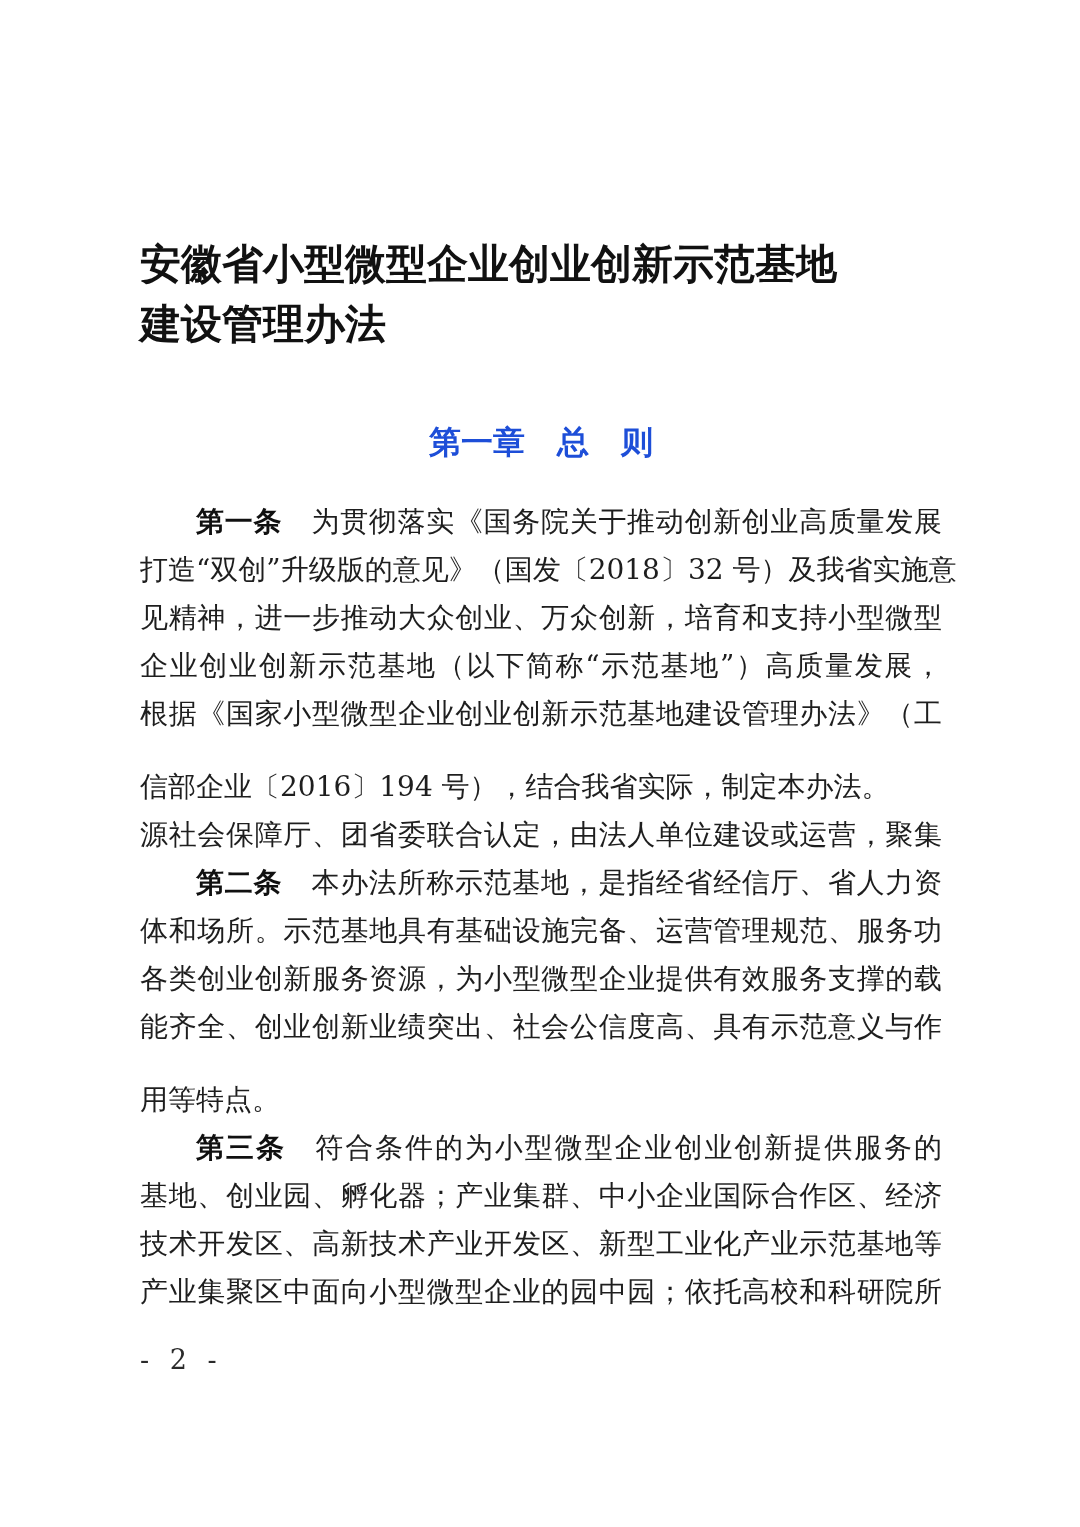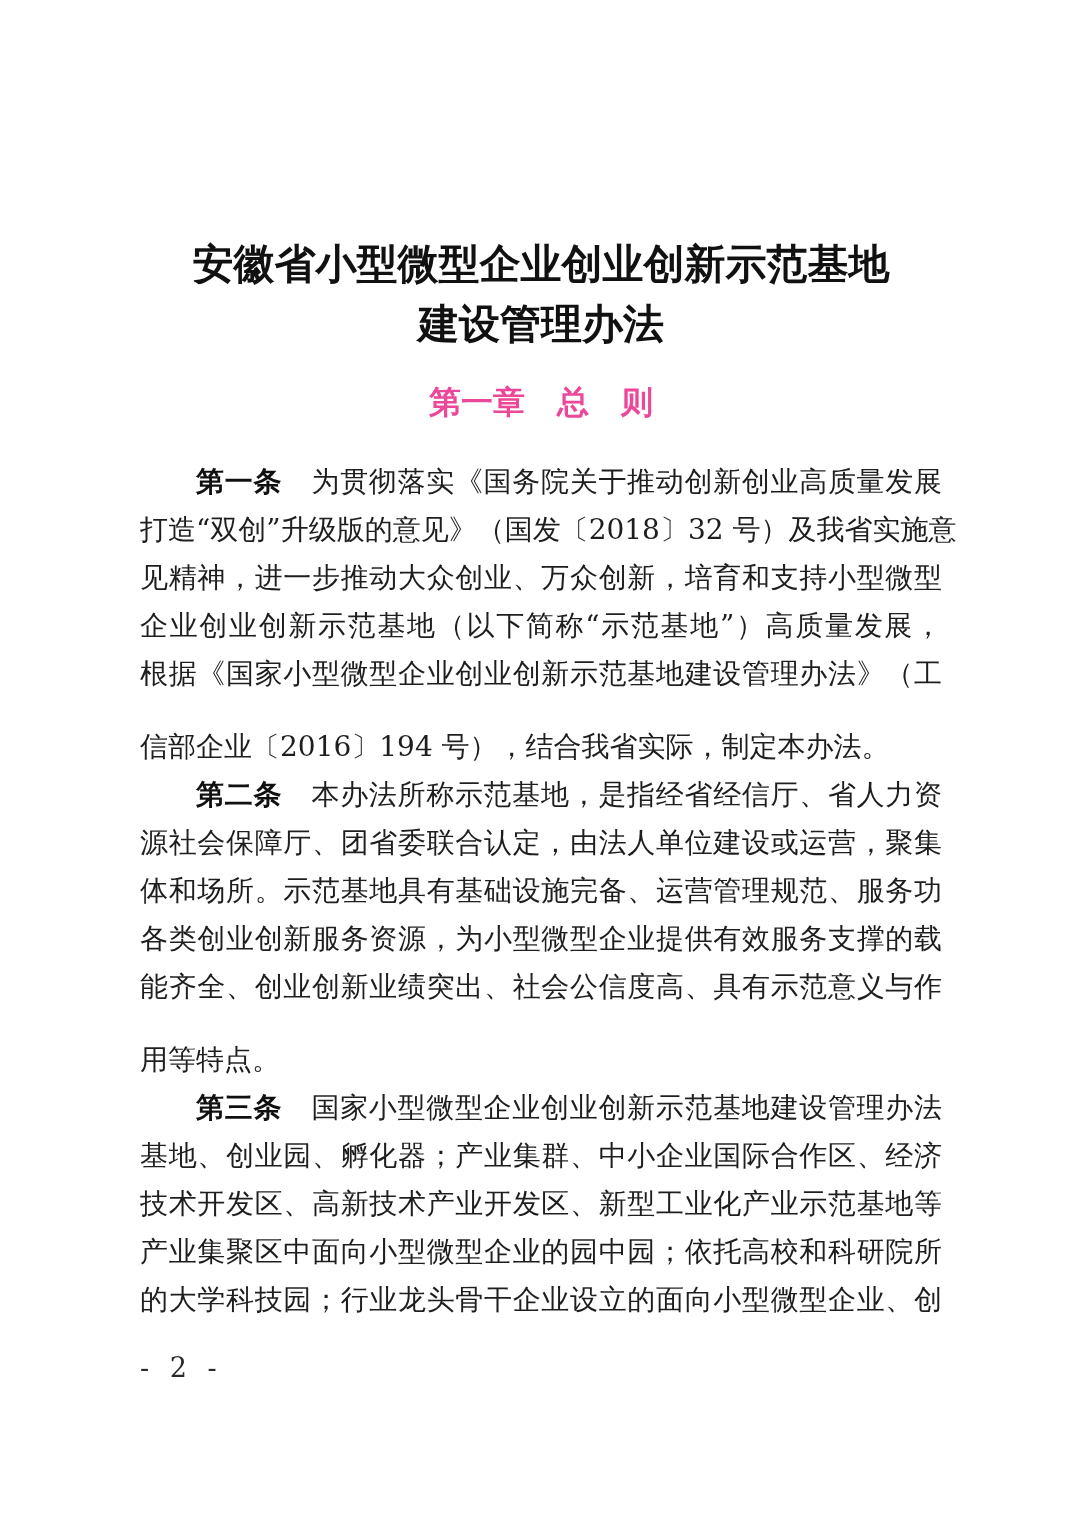--- a/index.html
+++ b/index.html
@@ -14,35 +14,35 @@
     margin: 0 auto;
     background: #ffffff;
     color: #1b1b1b;
     font-family: "DejaVu Serif", serif;
     overflow: hidden;
     box-sizing: border-box;
     padding: 234px 138px 0 140px;
   }
   .doc-title {
     margin: 0;
-    text-align: center;
+    text-align: left;
     font-size: 41px;
     line-height: 60px;
     font-weight: bold;
     letter-spacing: 0px;
     color: #111111;
     font-family: "DejaVu Serif", serif;
   }
   .chapter-heading {
-    margin-top: 28px;
+    margin-top: 68px;
     text-align: center;
     font-size: 32px;
     line-height: 40px;
     font-weight: bold;
-    color: #ec4899;
+    color: #1d4ed8;
     font-family: "DejaVu Sans", sans-serif;
   }
   .doc-body {
     margin-top: 36px;
     font-size: 28px;
     color: #1e1e1e;
   }
   .line {
     height: 48px;
     line-height: 48px;
@@ -88,31 +88,30 @@
   <div class="doc-body">
       <div class="article">
         <div class="line first-line"><span class="article-label">第一条</span><span>为贯彻落实《国务院关于推动创新创业高质量发展</span></div>
         <div class="line">打造“双创”升级版的意见》（国发〔2018〕32 号）及我省实施意</div>
         <div class="line">见精神，进一步推动大众创业、万众创新，培育和支持小型微型</div>
         <div class="line">企业创业创新示范基地（以下简称“示范基地”）高质量发展，</div>
         <div class="line">根据《国家小型微型企业创业创新示范基地建设管理办法》（工</div>
         <div class="line last-line">信部企业〔2016〕194 号），结合我省实际，制定本办法。</div>
       </div>
       <div class="article">
+        <div class="line">源社会保障厅、团省委联合认定，由法人单位建设或运营，聚集</div>
         <div class="line first-line"><span class="article-label">第二条</span><span>本办法所称示范基地，是指经省经信厅、省人力资</span></div>
-        <div class="line">源社会保障厅、团省委联合认定，由法人单位建设或运营，聚集</div>
         <div class="line">体和场所。示范基地具有基础设施完备、运营管理规范、服务功</div>
         <div class="line">各类创业创新服务资源，为小型微型企业提供有效服务支撑的载</div>
         <div class="line">能齐全、创业创新业绩突出、社会公信度高、具有示范意义与作</div>
         <div class="line last-line">用等特点。</div>
       </div>
       <div class="article">
-        <div class="line first-line"><span class="article-label">第三条</span><span>国家小型微型企业创业创新示范基地建设管理办法</span></div>
+        <div class="line first-line"><span class="article-label">第三条</span><span>符合条件的为小型微型企业创业创新提供服务的</span></div>
         <div class="line">基地、创业园、孵化器；产业集群、中小企业国际合作区、经济</div>
         <div class="line">技术开发区、高新技术产业开发区、新型工业化产业示范基地等</div>
         <div class="line">产业集聚区中面向小型微型企业的园中园；依托高校和科研院所</div>
-        <div class="line">的大学科技园；行业龙头骨干企业设立的面向小型微型企业、创</div>
       </div>
     </div>
 
   <div class="page-number">- 2 -</div>
 
 </div>
 
 </body></html>

